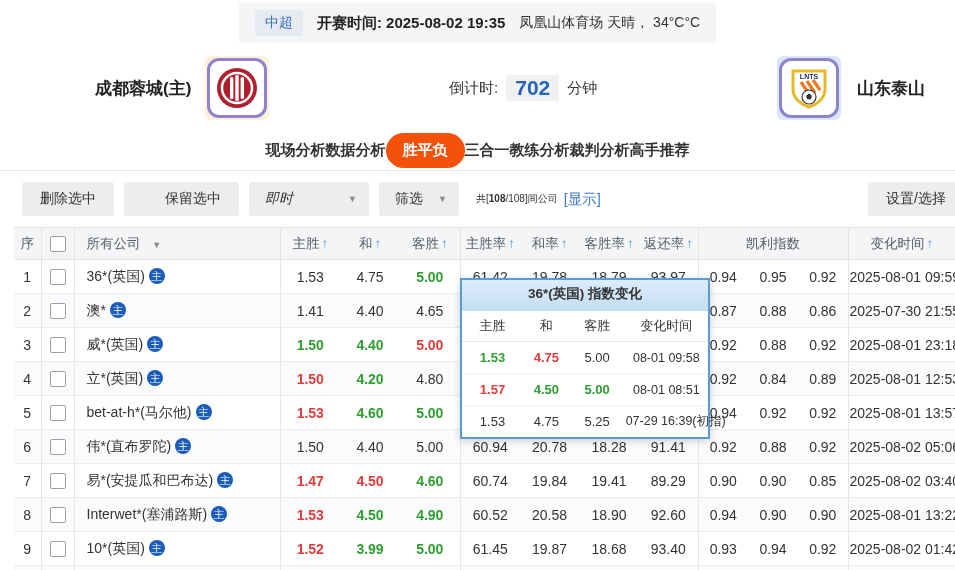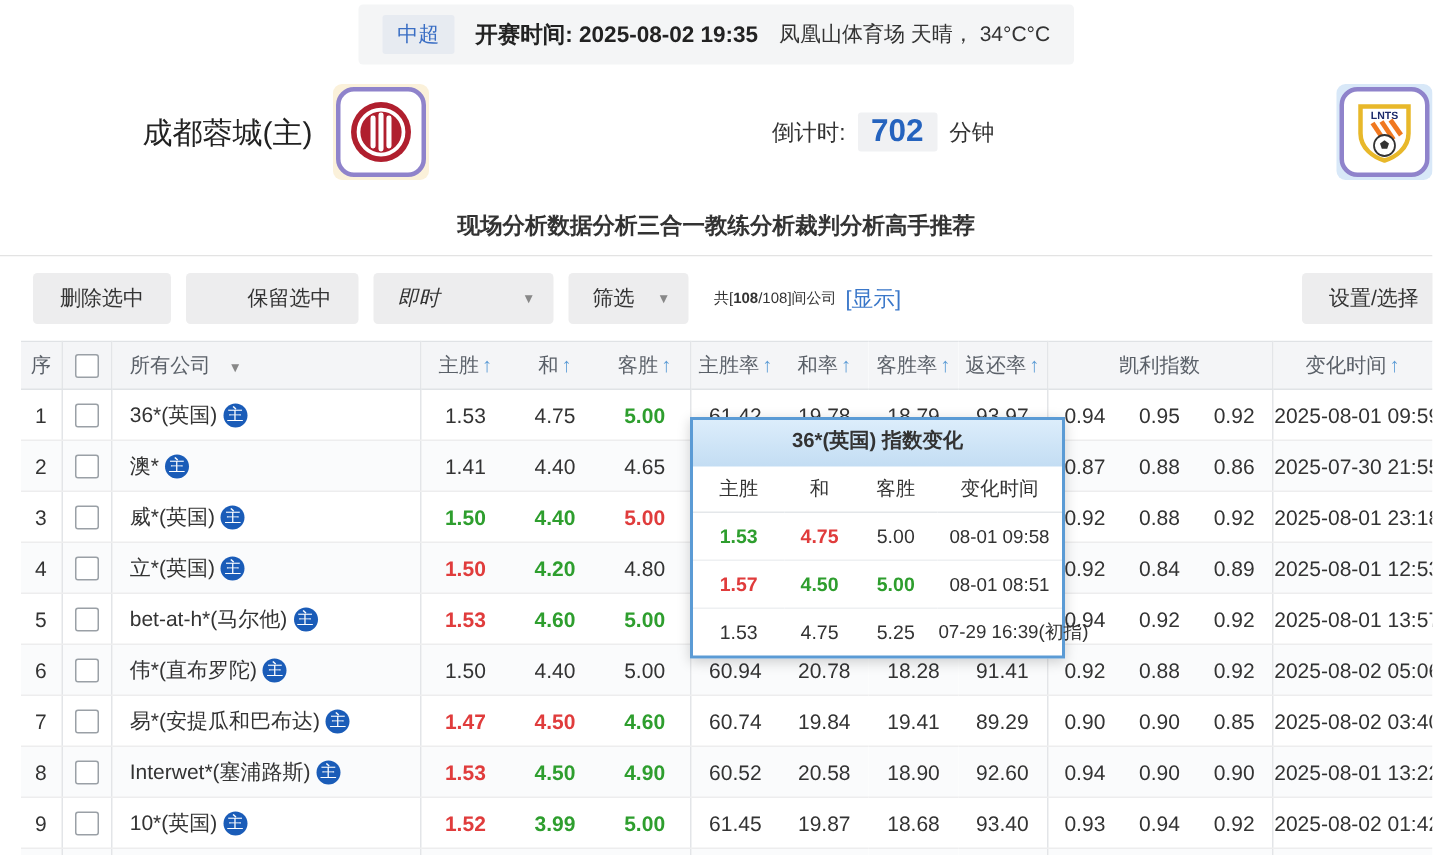--- a/index.html
+++ b/index.html
@@ -6,21 +6,21 @@
     font-family:"Liberation Sans","DejaVu Sans",sans-serif;color:#333;}
   body{position:relative;}
   
   .top-strip{height:46px;display:flex;align-items:center;justify-content:center;background:#fff;}
   .top-box{display:flex;align-items:center;gap:14px;background:#f4f5f6;border-radius:3px;padding:7px 16px;}
   .league-chip{background:#e7ebf1;color:#3a6ec4;font-size:14px;padding:4px 10px;border-radius:2px;}
   .kick{font-size:15px;font-weight:bold;color:#222;}
   .venue{font-size:14px;color:#333;}
   
   .teams{height:84px;display:flex;align-items:center;background:#fff;}
-  .team-name{font-size:20px;font-weight:normal;color:#222;white-space:nowrap;}
+  .team-name{font-size:17px;font-weight:bold;color:#222;white-space:nowrap;}
   .home-name{margin-left:95px;}
   .away-name{margin-left:16px;margin-right:30px;}
   .logo-box{width:64px;height:64px;border-radius:6px;display:flex;align-items:center;justify-content:center;}
   .home-box{background:#fbf1da;margin-left:14px;}
   .away-box{background:#d8e8f8;}
   .logo-inner{width:54px;height:54px;border:3px solid #8f83cb;border-radius:12px;background:#fff;
     display:flex;align-items:center;justify-content:center;overflow:hidden;}
   .countdown{flex:1;display:flex;align-items:center;justify-content:center;gap:8px;font-size:15px;color:#333;}
   .count-num{font-size:21px;font-weight:bold;color:#2563be;background:#f0f1f3;padding:1px 9px;border-radius:2px;}
   
@@ -114,25 +114,27 @@
         <g stroke="#f07820" stroke-width="3.2">
           <line x1="14" y1="16" x2="22" y2="28"></line>
           <line x1="20" y1="15" x2="28" y2="27"></line>
           <line x1="26" y1="14" x2="33" y2="24"></line>
         </g>
         <circle cx="22" cy="31" r="7" fill="#fff" stroke="#333" stroke-width="1.2"></circle>
         <polygon points="22,27.5 25,29.7 23.8,33.2 20.2,33.2 19,29.7" fill="#333"></polygon>
       </svg>
     </div>
   </div>
+  <div class="team-name away-name">山东泰山</div>
 </div>
 
 <div class="nav">
     <div class="tab">现场分析</div>
     <div class="tab">数据分析</div>
+    <div class="tab active">胜平负</div>
     <div class="tab">三合一</div>
     <div class="tab">教练分析</div>
     <div class="tab">裁判分析</div>
     <div class="tab">高手推荐</div>
   </div>
 
 <div class="filter-bar">
   <button class="btn">删除选中</button>
   <button class="btn">保留选中</button>
   <div class="dd dd-time">

